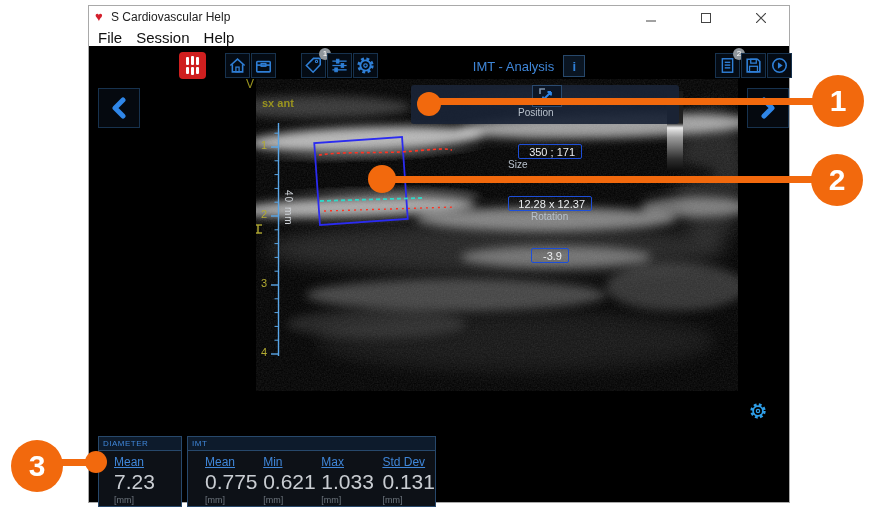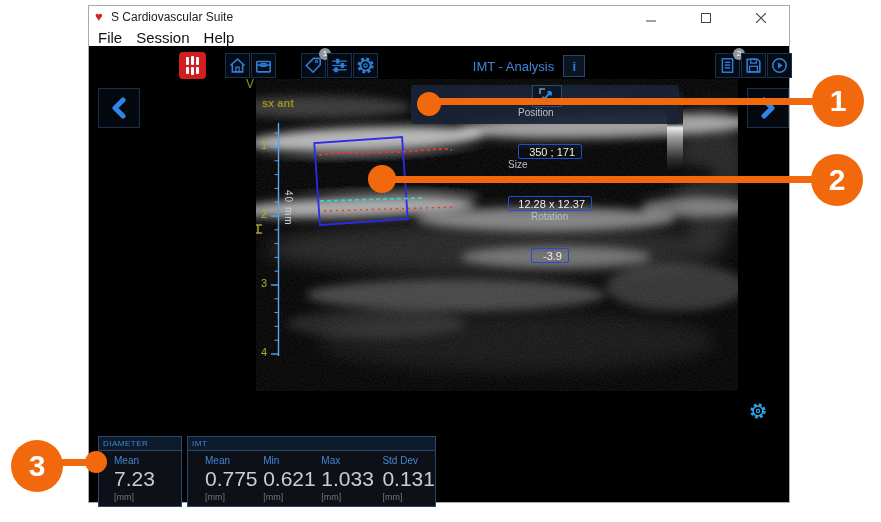--- a/index.html
+++ b/index.html
@@ -35,39 +35,39 @@
   
   .us-olive { color:#9a941f; }
   .ruler-num { position:absolute; width:16px; text-align:right; font-size:11px; color:#b3ab32; }
   #ruler-unit { left:282px; top:189px; writing-mode:vertical-rl; font-size:10px; color:#cfd3d8; letter-spacing:1px; }
 
   
   .stat-panel { top:430px; height:71px; background:#0d1117; border:1px solid #27486b; position:absolute; }
   .stat-head { height:14px; background:#0d1b2c; border-bottom:1px solid #27486b; font-size:8px; color:#3f86d8; padding:2px 0 0 4px; letter-spacing:0.5px; }
   .stat-cols { display:flex; }
   .stat-col { display:flex; flex-direction:column; padding-top:4px; }
-  .stat-label { font-size:10px; color:#3f86d8; }
+  .stat-label { font-size:12px; color:#3f86d8;text-decoration:underline; }
   .stat-value { font-size:21px; color:#c9cdd2; margin-top:1px; }
   .stat-unit { font-size:9px; color:#6e767e; margin-top:1px; }
 
   
   .co-circle { position:absolute; width:52px; height:52px; border-radius:50%; background:#f2690d; color:#fff; font-size:30px; font-weight:bold; display:flex; align-items:center; justify-content:center; z-index:20; }
   .co-line { position:absolute; height:7px; background:#f2690d; z-index:19; }
   .co-dot { position:absolute; border-radius:50%; background:#f2690d; z-index:19; }
 </style>
 </head>
 <body>
 
 <div id="stage">
 
   <div id="appwin" class="abs">
 
     <div id="titlebar" class="abs">
       <span class="abs heart">♥</span>
-      <span class="abs win-title">S Cardiovascular Suite</span>
+      <span class="abs win-title">S Cardiovascular Help</span>
       <span class="wbtn abs" style="left:545px;">
         <svg width="10" height="10">
             <line x1="0" y1="8" x2="10" y2="8" stroke="#444" stroke-width="1"></line>
           </svg>
       </span>
       <span class="wbtn abs" style="left:600px;">
         <svg width="10" height="10">
             <rect x="0.5" y="0.5" width="9" height="9" fill="none" stroke="#444" stroke-width="1"></rect>
           </svg>
       </span>

